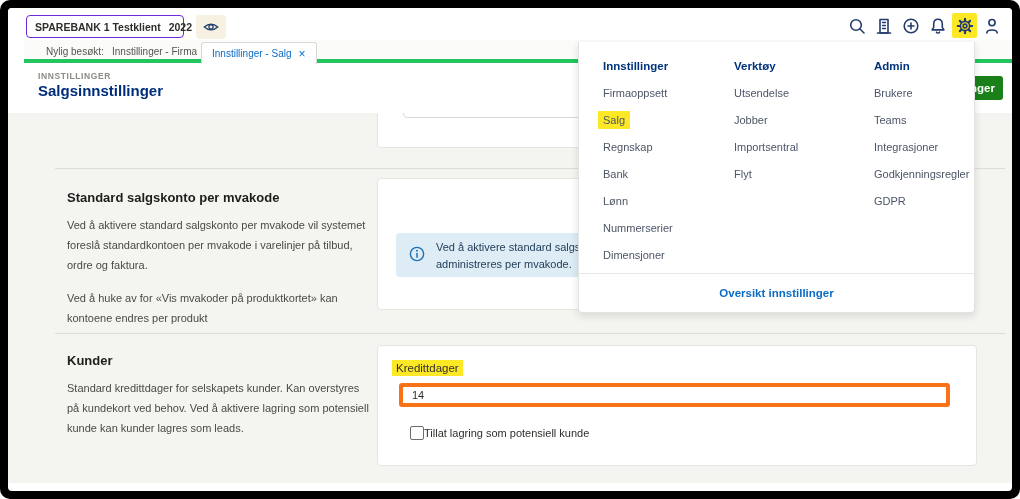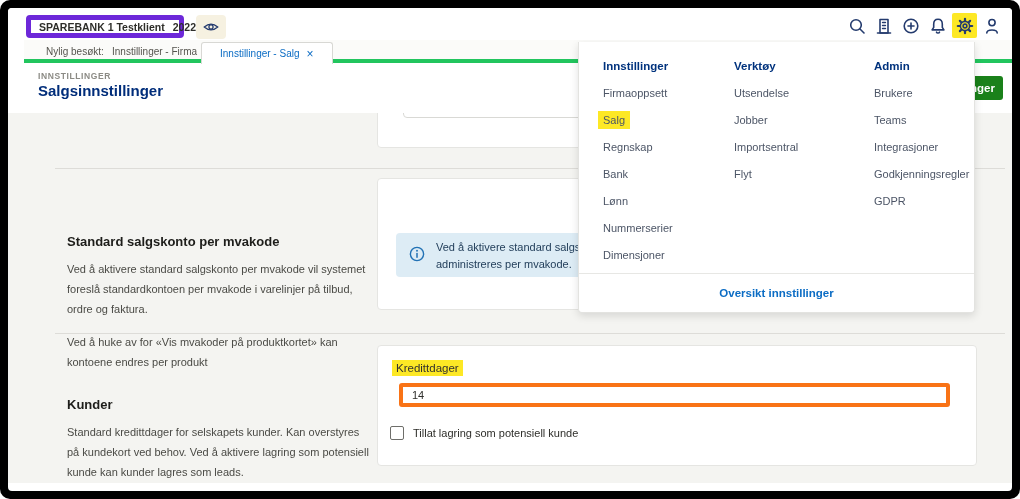--- a/index.html
+++ b/index.html
@@ -2,37 +2,37 @@
 <html><head>
 <meta charset="utf-8">
 <style>
   * { margin:0; padding:0; box-sizing:border-box; }
   html,body { width:1020px; height:499px; font-family:"Liberation Sans", sans-serif; background:#ffffff; }
   .frame { position:relative; width:1020px; height:499px; background:#000; border-radius:10px; }
   .page { position:absolute; left:8px; top:8px; right:8px; bottom:8px; background:#fff; border-radius:4px; overflow:hidden; }
 
   
   .topbar { position:absolute; left:0; top:0; width:100%; height:32px; background:#fff; z-index:7; }
-  .client-selector { position:absolute; left:18px; top:7px; height:23px; width:158px; border:5px solid #6d28d9;
+  .client-selector { position:absolute; left:18px; top:7px; height:23px; width:158px; border:1px solid #6d28d9;
     border-radius:4px; display:flex; align-items:center; padding:0 8px; gap:8px; cursor:pointer; }
   .client-name { font-size:10.5px; font-weight:bold; color:#2e2e2a; white-space:nowrap; }
   .client-year { font-size:10.5px; font-weight:bold; color:#2e2e2a; margin-left:auto; }
   .eye-btn { position:absolute; left:188px; top:7px; width:30px; height:24px; background:#f6f1e1; border-radius:4px;
     display:flex; align-items:center; justify-content:center; cursor:pointer; }
   .icon-group { position:absolute; right:8px; top:5px; display:flex; align-items:center; gap:2px; }
   .icon-btn { width:25px; height:25px; display:flex; align-items:center; justify-content:center; cursor:pointer; border-radius:2px; }
   .icon-btn.hl-yellow { background:#fde825; }
   .icon-btn svg { stroke:#243b6e; fill:none; stroke-width:1.6; stroke-linecap:round; stroke-linejoin:round; }
 
   
   .tabrow { position:absolute; left:16px; top:32px; width:100%; height:23px; background:#fbfbf9; border-bottom:4px solid #22c55e; z-index:5; }
   .recent-label { position:absolute; left:22px; top:6px; font-size:10px; color:#55544e; }
   .recent-item { position:absolute; left:88px; top:6px; font-size:10px; color:#55544e; cursor:pointer; }
   .tab-active { position:absolute; left:177px; top:2px; height:22px; background:#fff; border:1px solid #d8d8d4; border-bottom:none;
-    border-radius:3px 3px 0 0; display:flex; align-items:center; padding:0 18px; gap:7px; font-size:10px; color:#0b6cc4; cursor:pointer; }
+    border-radius:3px 3px 0 0; display:flex; align-items:center; padding:0 10px; gap:7px; font-size:10px; color:#0b6cc4; cursor:pointer; }
   .tab-close { font-size:12px; color:#0b6cc4; cursor:pointer; line-height:10px; }
 
   
   .pagehead { position:absolute; left:0; top:55px; width:100%; height:50px; background:#fff; z-index:3; }
   .eyebrow { position:absolute; left:30px; top:8px; font-size:8.5px; letter-spacing:0.6px; color:#8b8a84; font-weight:bold; }
   .page-title { position:absolute; left:30px; top:19px; font-size:15px; font-weight:bold; color:#002d7a; }
   .save-btn { position:absolute; right:9px; top:13px; width:143px; height:24px; background:#1a811a; border:none; border-radius:3px;
     color:#fff; font-size:11.5px; font-weight:bold; text-align:right; padding-right:8px; cursor:pointer; font-family:"Liberation Sans",sans-serif; }
 
   
@@ -46,27 +46,27 @@
   .card2 { left:369px; top:170px; width:598px; height:132px; }
   .infobox { position:absolute; left:18px; top:54px; width:562px; height:44px; background:#ddecf5; border-radius:4px; overflow:hidden; }
   .infobox .info-ic { position:absolute; left:13px; top:13px; }
   .info-text { position:absolute; left:40px; top:6px; font-size:11px; color:#24405c; line-height:17px; white-space:nowrap; }
   .card3 { left:369px; top:337px; width:600px; height:121px; }
   .kd-label-wrap { position:absolute; left:14px; top:12px; }
   .hl-mark { background:#fde825; padding:2px 4px; }
   .kd-label { font-size:11.5px; color:#33322e; }
   .kd-input { position:absolute; left:21px; top:37px; width:551px; height:24px; border:4px solid #f97316; border-radius:3px;
     font-size:11px; color:#2e2e2a; padding:0 9px; font-family:"Liberation Sans",sans-serif; }
-  .cb-row { position:absolute; left:12px; top:80px; display:flex; align-items:center; gap:9px; cursor:pointer; }
+  .cb-row { position:absolute; left:32px; top:80px; display:flex; align-items:center; cursor:pointer; }
   .cb-box { width:14px; height:14px; border:1.5px solid #6e6e6a; border-radius:2px; background:#fff; }
   .cb-label { font-size:11px; color:#2e2e2a; }
 
   .left-text { position:absolute; width:302px; z-index:2; }
   .lt1 { left:59px; top:182px; } .lt2 { left:59px; top:345px; }
-  .sec-title { font-size:13px; font-weight:bold; color:#1d1d1a; margin-bottom:10px;margin-top:44px; }
+  .sec-title { font-size:13px; font-weight:bold; color:#1d1d1a; margin-bottom:10px; }
   .left-text p { font-size:11px; color:#4a4a45; line-height:20px; margin-bottom:13px; }
 
   
   .dropdown { position:absolute; left:570px; top:34px; width:397px; height:271px; background:#fff;
     border:1px solid #e3e3e0; border-top:none; border-radius:0 0 4px 4px; box-shadow:0 3px 9px rgba(0,0,0,0.12); z-index:6; }
   .menu-col { position:absolute; top:18px; display:flex; flex-direction:column; gap:15px; }
   .mc1 { left:24px; } .mc2 { left:155px; } .mc3 { left:295px; }
   .menu-head { font-size:11.5px; font-weight:bold; color:#00327d; line-height:12px; }
   .menu-item { font-size:11px; color:#4c5566; line-height:12px; cursor:pointer; text-decoration:none; white-space:nowrap; }
   .menu-item .hl-mark { padding:3px 5px; margin:-3px -5px; }

